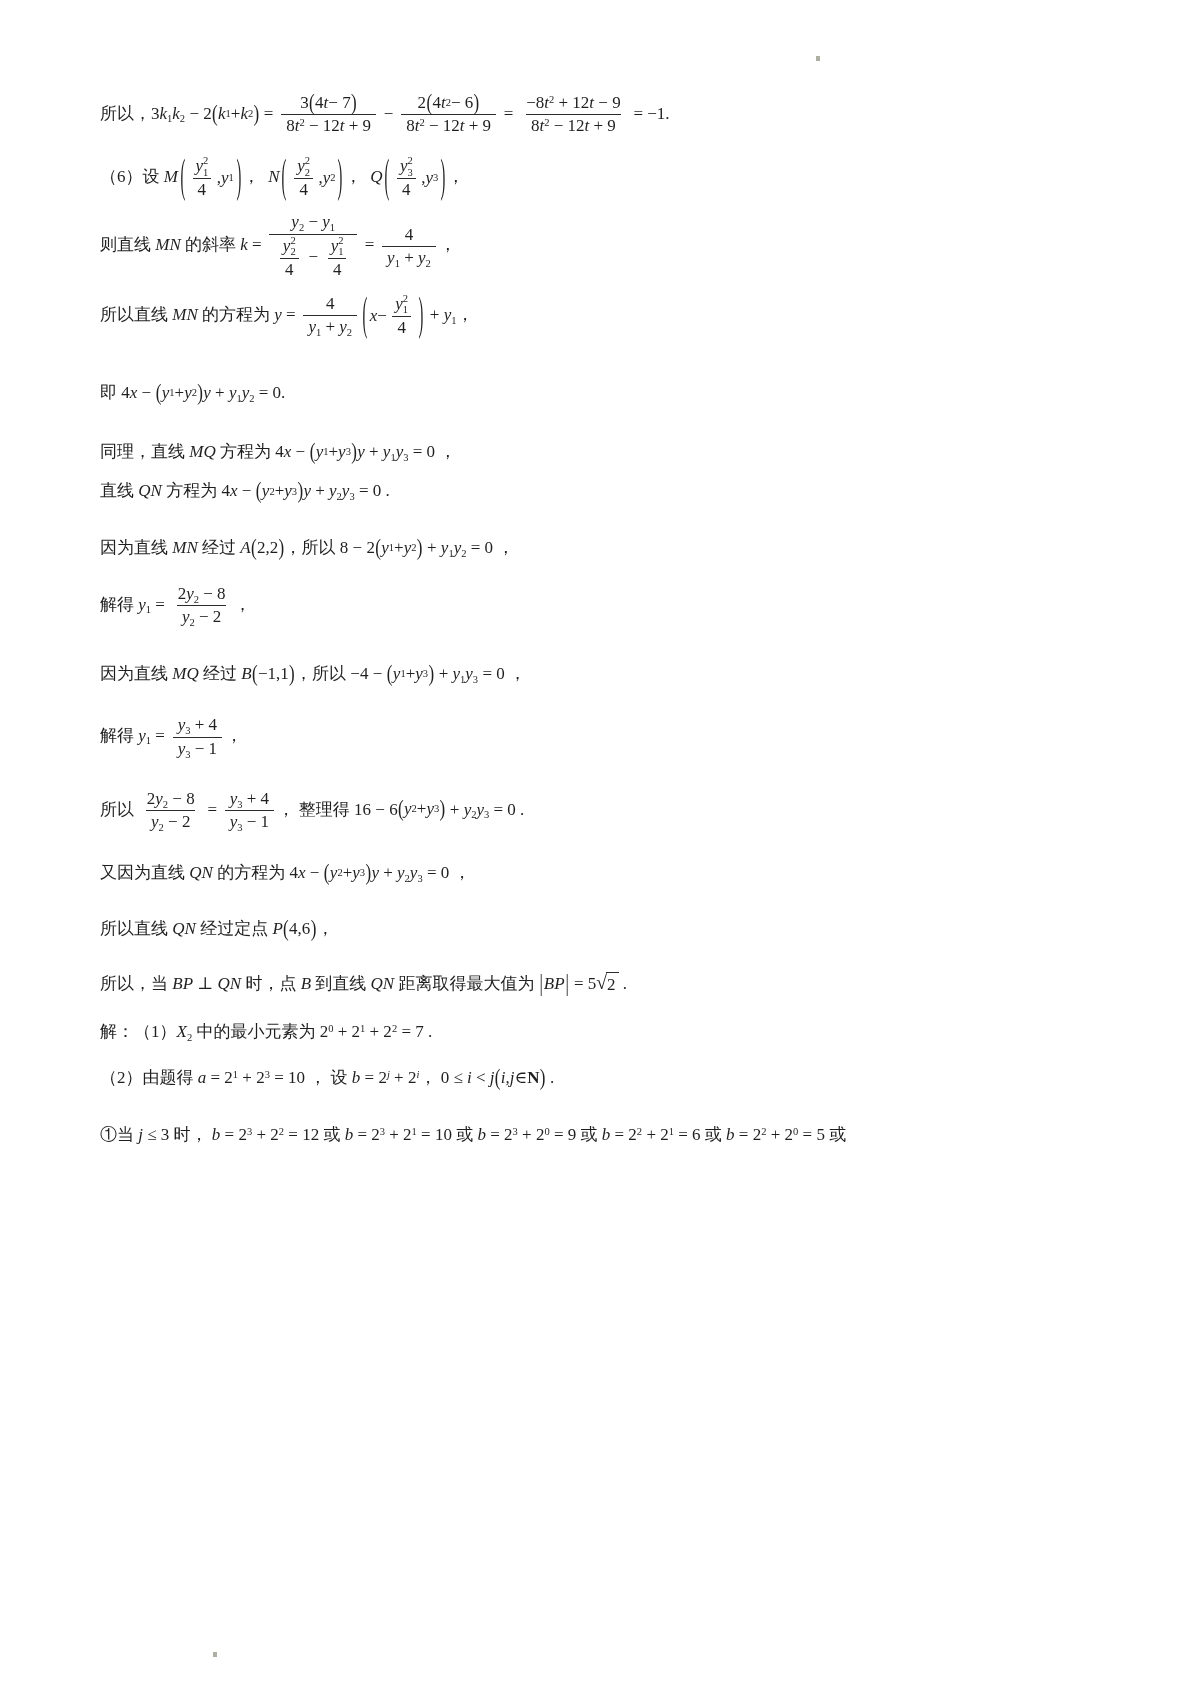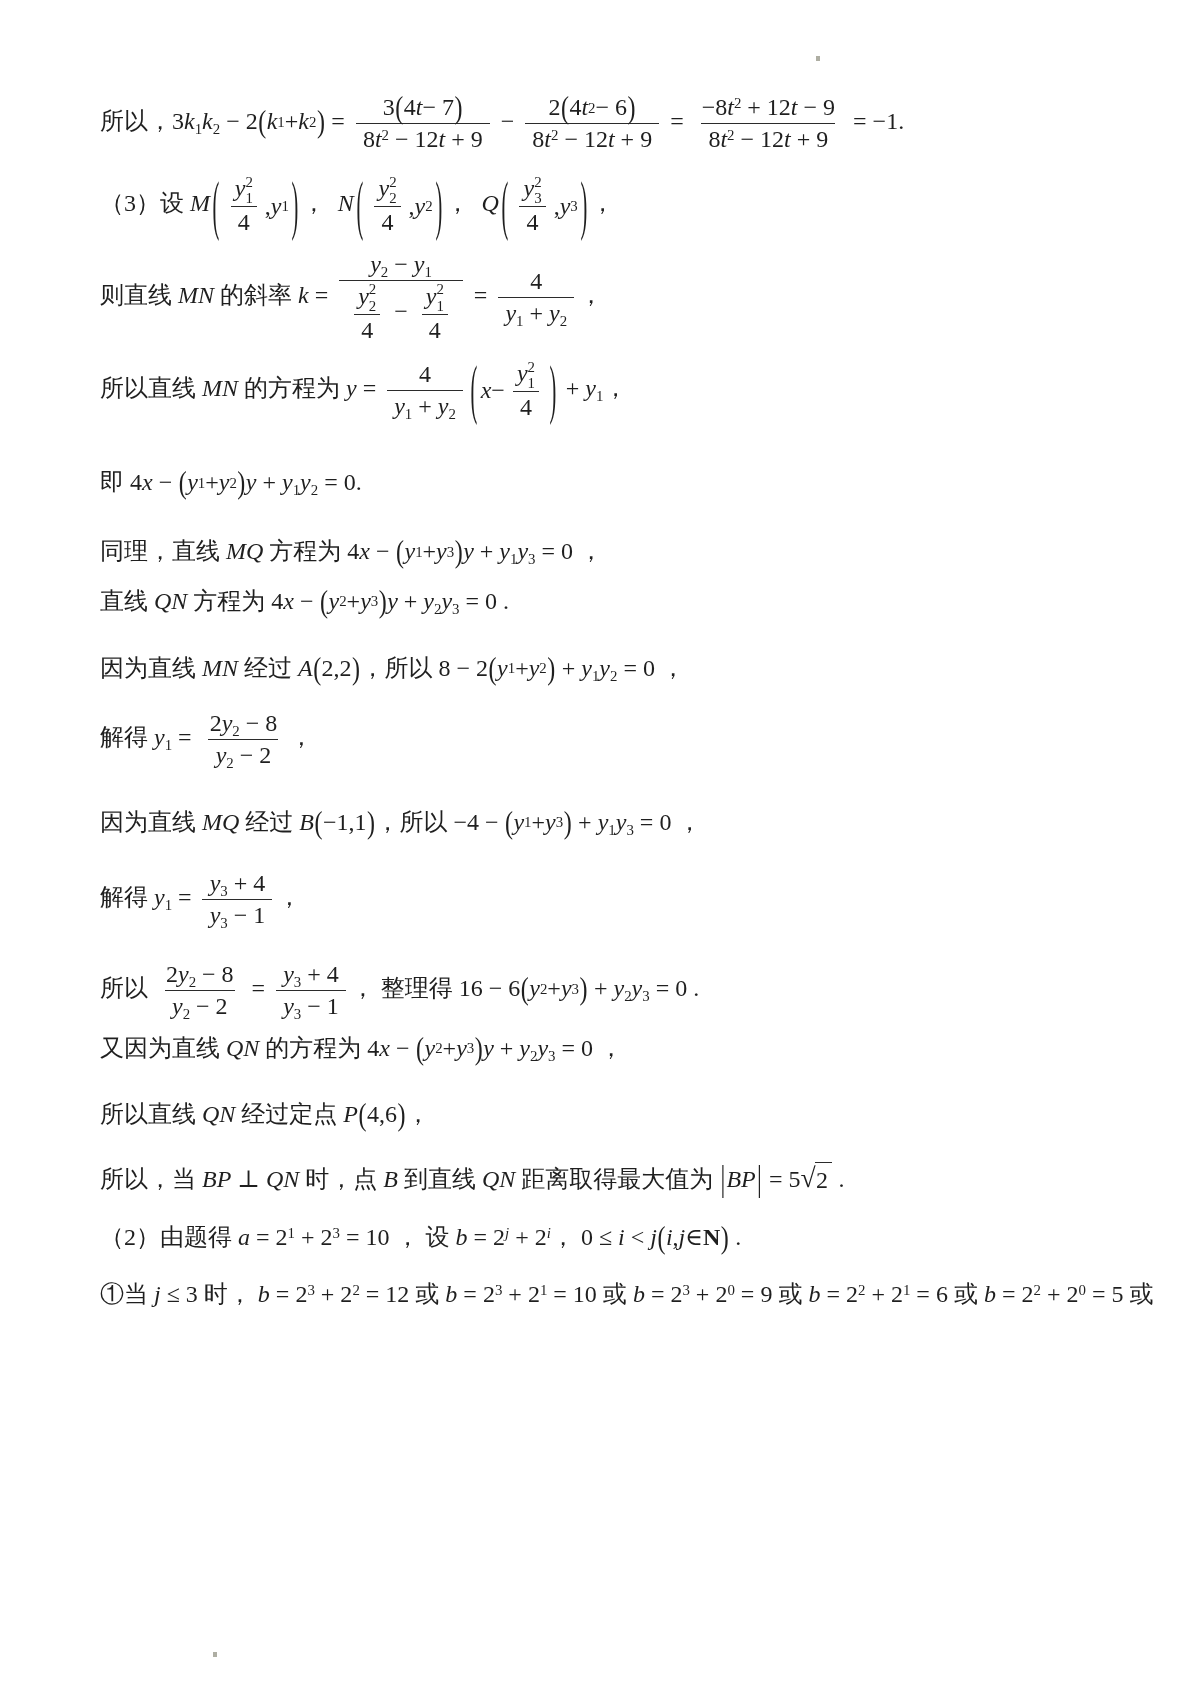--- a/index.html
+++ b/index.html
@@ -7,40 +7,40 @@
     width:1200px;height:1698px;
     background:#ffffff;
     overflow:hidden;
     font-family:"Liberation Serif","DejaVu Serif",serif;
     color:#1f1f1f;
     position:relative;
   }
   .doc{
     position:relative;
     padding:92px 32px 0 100px;
-    font-size:24px;
+    font-size:17px;
     line-height:1.45;
   }
   .line{
     white-space:nowrap;
     margin-bottom:30px;
     display:block;
   }
   .line:nth-child(1){margin-bottom:18px}
   .line:nth-child(2){margin-bottom:10px}
   .line:nth-child(3){margin-bottom:12px}
   .line:nth-child(4){margin-bottom:42px}
   .line:nth-child(5){margin-bottom:34px}
   .line:nth-child(6){margin-bottom:15px}
   .line:nth-child(7){margin-bottom:32px}
   .line:nth-child(8){margin-bottom:22px}
   .line:nth-child(9){margin-bottom:34px}
   .line:nth-child(10){margin-bottom:28px}
   .line:nth-child(11){margin-bottom:28px}
-  .line:nth-child(12){margin-bottom:8px}
+  .line:nth-child(12){margin-bottom:28px}
   .line:nth-child(13){margin-bottom:32px}
   .line:nth-child(14){}
   .line:nth-child(15){margin-bottom:22px}
   .line:nth-child(16){margin-bottom:22px}
   .line:nth-child(17){margin-bottom:32px}
   .line:nth-child(18){margin-bottom:30px}
   .line:nth-child(19){margin-left:-14px}
 
   .mt{font-style:normal;}
   .mv{font-style:italic;}
@@ -105,21 +105,21 @@
               <span class="msp">2</span>
               <span class="mt"> − 6</span>
             </span>
             <span class="mpar">)</span>
           </span></span>
         <span class="mden"><span class="mt">8</span><span class="mv">t</span><span class="msp">2</span><span class="mt"> − 12</span><span class="mv">t</span><span class="mt"> + 9</span></span>
       </span><span class="mt"> = </span><span class="mfrac">
         <span class="mnum"><span class="mt">−8</span><span class="mv">t</span><span class="msp">2</span><span class="mt"> + 12</span><span class="mv">t</span><span class="mt"> − 9</span></span>
         <span class="mden"><span class="mt">8</span><span class="mv">t</span><span class="msp">2</span><span class="mt"> − 12</span><span class="mv">t</span><span class="mt"> + 9</span></span>
       </span><span class="mt"> = −1.</span></div>
-    <div class="line"><span class="mt">（3）设 </span><span class="mv">M</span><span class="mgrp big">
+    <div class="line"><span class="mt">（6）设 </span><span class="mv">M</span><span class="mgrp big">
         <span class="mpar">(</span>
         <span class="minner">
           <span class="mfrac">
             <span class="mnum"><span class="mv">y</span><span class="mss">
                 <span class="sse">2</span>
                 <span class="sse">1</span>
               </span></span>
             <span class="mden"><span class="mt">4</span></span>
           </span>
           <span class="mt">, </span>
@@ -308,20 +308,21 @@
     <div class="line"><span class="mt">所以，当 </span><span class="mv">BP</span><span class="mt"> ⊥ </span><span class="mv">QN</span><span class="mt"> 时，点 </span><span class="mv">B</span><span class="mt"> 到直线 </span><span class="mv">QN</span><span class="mt"> 距离取得最大值为 </span><span class="mgrp">
         <span class="mbar">|</span>
         <span class="minner">
           <span class="mv">BP</span>
         </span>
         <span class="mbar">|</span>
       </span><span class="mt"> = 5</span><span class="msqrt">
         <span class="mrad">√</span>
         <span class="mrtxt">2</span>
       </span><span class="mt"> .</span></div>
+    <div class="line"><span class="mt">解：（1）</span><span class="mv">X</span><span class="msb">2</span><span class="mt"> 中的最小元素为 2</span><span class="msp">0</span><span class="mt"> + 2</span><span class="msp">1</span><span class="mt"> + 2</span><span class="msp">2</span><span class="mt"> = 7 .</span></div>
     <div class="line"><span class="mt">（2）由题得 </span><span class="mv">a</span><span class="mt"> = 2</span><span class="msp">1</span><span class="mt"> + 2</span><span class="msp">3</span><span class="mt"> = 10 ，&nbsp;设 </span><span class="mv">b</span><span class="mt"> = 2</span><span class="msp mv">j</span><span class="mt"> + 2</span><span class="msp mv">i</span><span class="mt">，&nbsp;0 ≤ </span><span class="mv">i</span><span class="mt"> &lt; </span><span class="mv">j</span><span class="mgrp">
         <span class="mpar">(</span>
         <span class="minner">
           <span class="mv">i</span>
           <span class="mt">, </span>
           <span class="mv">j</span>
           <span class="mt"> ∈ </span>
           <span class="mbb">N</span>
         </span>
         <span class="mpar">)</span>

